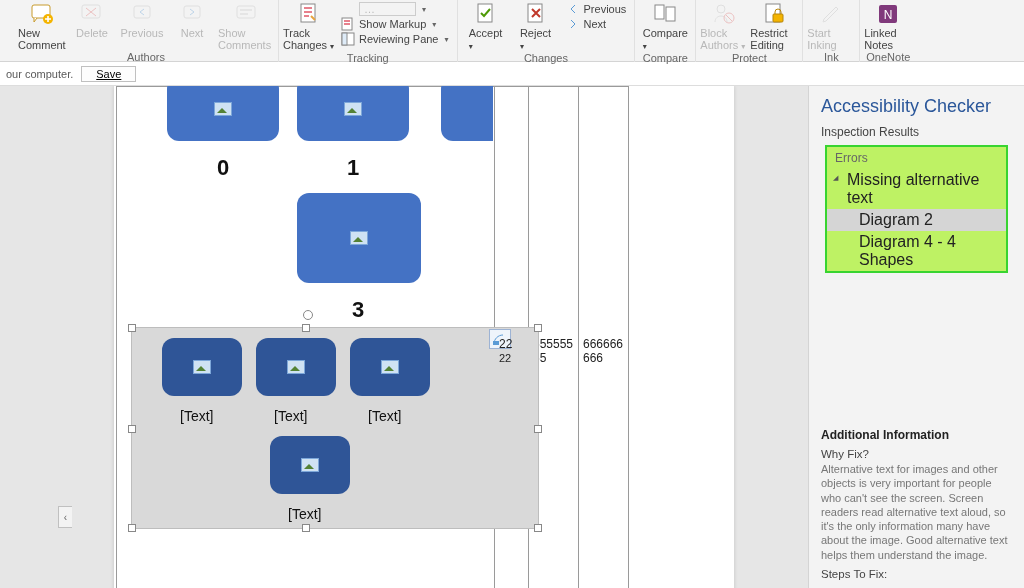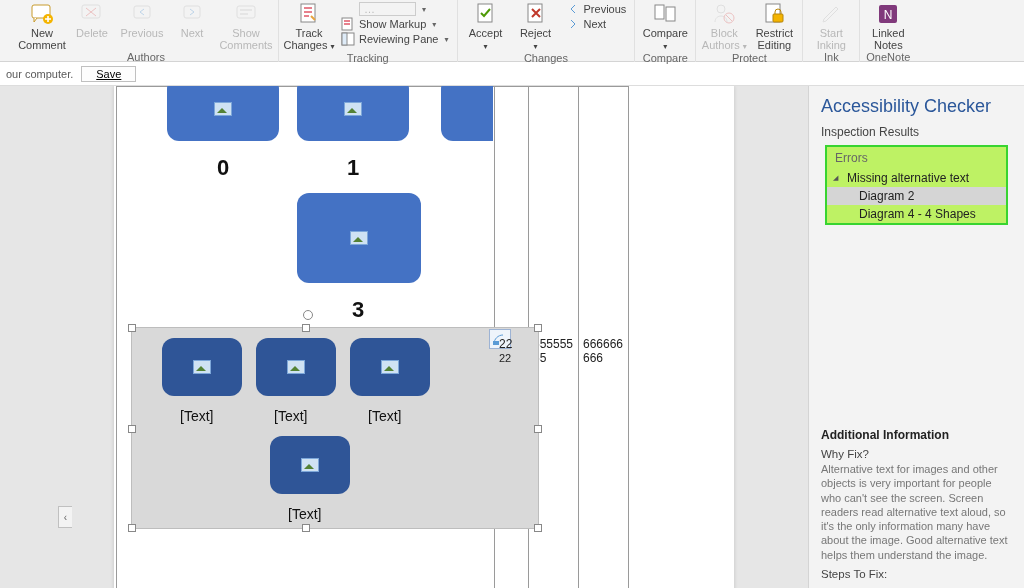--- a/index.html
+++ b/index.html
@@ -7,21 +7,21 @@
 
   
   .ribbon { background: #f3f3f3; border-bottom: 1px solid #d4d4d4; height: 62px; display: flex; align-items: flex-start; }
   .ribbon-groups { display: flex; height: 62px; }
   .rgroup { border-right: 1px solid #e0e0e0; padding: 0 4px; display: flex; flex-direction: column; align-items: center; justify-content: flex-start; height: 62px; }
   .rgroup-body { display: flex; align-items: flex-start; gap: 2px; flex: 1; }
   .rgroup-label { font-size: 11px; color: #666; text-align: center; width: 100%; padding-bottom: 2px; }
 
   .rbtn-lg { display: flex; flex-direction: column; align-items: center; justify-content: flex-start; width: 48px; padding-top: 2px; cursor: pointer; }
   .rbtn-lg .ico { width: 24px; height: 24px; display: flex; align-items: center; justify-content: center; }
-  .rbtn-lg .lbl { font-size: 11px; color: #444; text-align: center; line-height: 1.1; margin-top: 1px; }
+  .rbtn-lg .lbl { font-size: 11px; color: #444; text-align: left; line-height: 1.1; margin-top: 1px; }
   .rbtn-lg.disabled .lbl { color: #b8b8b8; }
   .rbtn-lg.disabled .ico svg { opacity: .35; }
 
   .rcol { display: flex; flex-direction: column; gap: 1px; padding-top: 2px; }
   .rbtn-sm { display: flex; align-items: center; gap: 4px; font-size: 11px; color: #444; padding: 0 4px; height: 14px; cursor: pointer; white-space: nowrap; }
   .rbtn-sm .ico { width: 14px; height: 14px; display: flex; align-items: center; justify-content: center; }
   .rbtn-sm.disabled { color: #b8b8b8; }
   .rbtn-sm .drop { font-size: 8px; color: #666; margin-left: 2px; }
 
   
@@ -52,21 +52,21 @@
 
   .layout-icon { position: absolute; width: 22px; height: 20px; border: 1px solid #9db3d4; background: #eef4fb; display: flex; align-items: center; justify-content: center; }
   .layout-icon svg { width: 14px; height: 12px; }
 
   
   .pane { width: 216px; background: #f3f3f3; border-left: 1px solid #d4d4d4; display: flex; flex-direction: column; }
   .pane-title { font-size: 18px; color: #2b579a; padding: 10px 12px 4px; font-weight: 400; }
   .pane-sub { font-size: 12px; color: #444; padding: 4px 12px 6px; }
   .pane-list { border: 2px solid #38d430; margin: 0 16px; background: #bef264; }
   .pane-list .hdr { font-size: 12px; color: #666; padding: 4px 8px; }
-  .pane-item { font-size: 12px; padding: 2px 8px 2px 20px; color: #222; position: relative; cursor: pointer; }
+  .pane-item { font-size: 16px; padding: 2px 8px 2px 20px; color: #222; position: relative; cursor: pointer; }
   .pane-item.selected { background: #d5d5d5; }
   .pane-caret::before { content: "◢"; font-size: 7px; position: absolute; left: 6px; top: 5px; color: #555; transform: rotate(0deg); }
   .pane-item.sub { padding-left: 32px; }
 
   .pane-info { padding: 8px 12px; font-size: 12px; color: #444; }
   .pane-info .h { font-weight: 600; color: #222; margin-bottom: 4px; }
   .pane-info .sub-h { font-size: 11.5px; color: #444; margin-top: 6px; }
   .pane-info p { font-size: 11px; color: #777; margin: 2px 0; line-height: 1.3; }
 
   .side-tab { position: absolute; left: 58px; top: 420px; width: 14px; height: 22px; background: #f3f3f3; border: 1px solid #c0c0c0; border-right: none; font-size: 10px; display: flex; align-items: center; justify-content: center; color: #666; cursor: pointer; }

